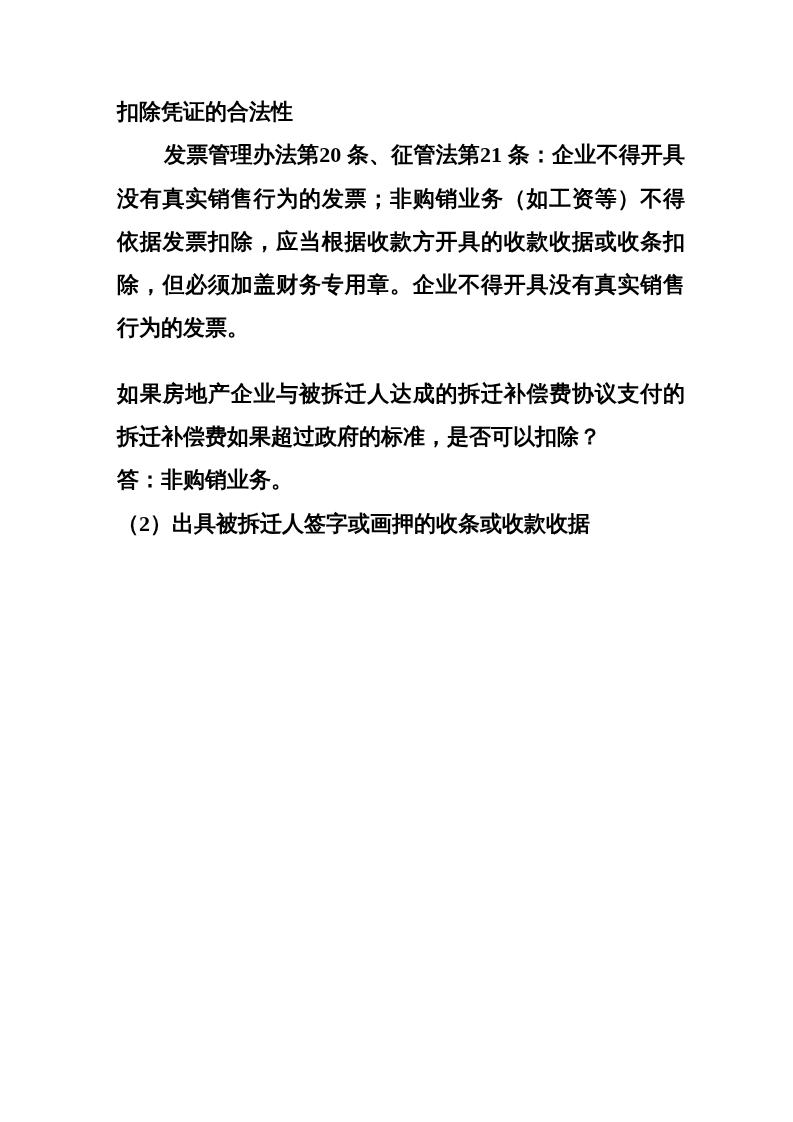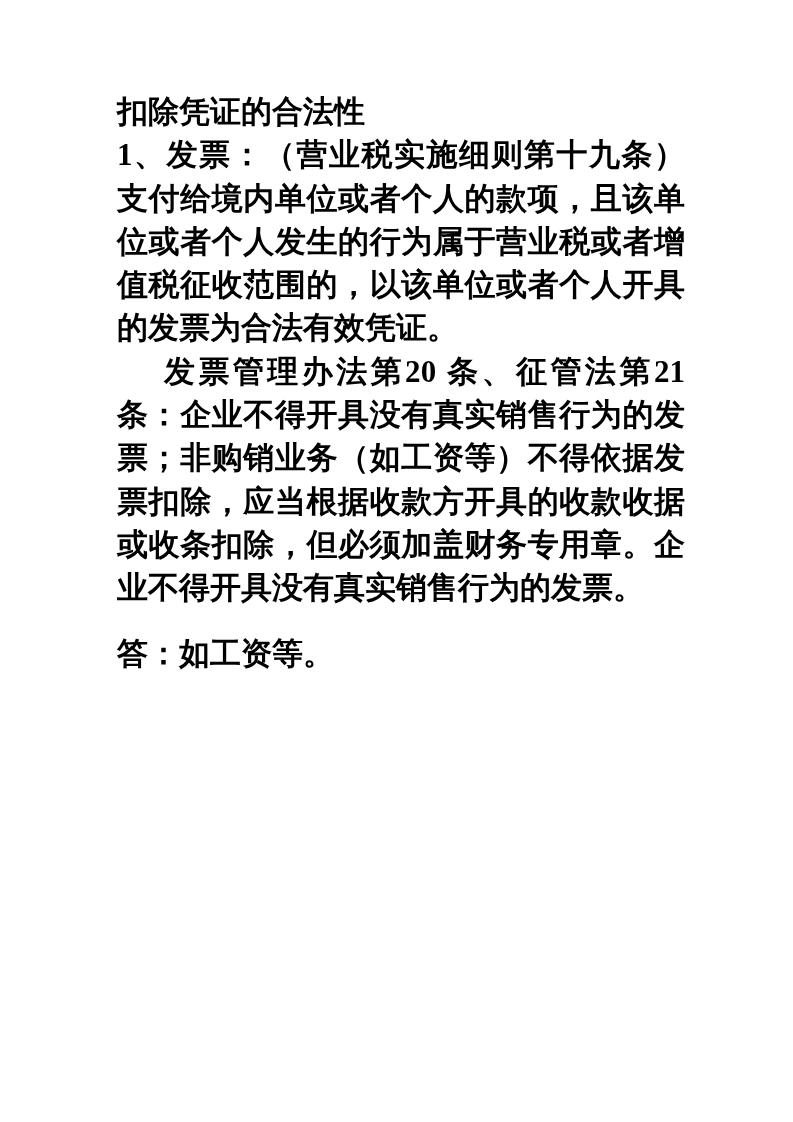--- a/index.html
+++ b/index.html
@@ -18,21 +18,21 @@
       width: 793px;
       height: 1122px;
       background: #ffffff;
     }
     .text-block {
       position: absolute;
       left: 117px;
       top: 90px;
       width: 568px;
       font-family: "Liberation Serif", serif;
-      font-size: 31px;
+      font-size: 22px;
       line-height: 43.3px;
       font-weight: bold;
       color: #000000;
       text-align: justify;
       letter-spacing: 0;
     }
     p.para {
       margin: 0;
       padding: 0;
     }
@@ -42,18 +42,19 @@
     .para-spacer {
       height: 22px;
     }
   </style>
 </head>
 <body>
 
 <div class="doc-page">
   <div class="text-block">
     <p class="para">扣除凭证的合法性</p>
-    <p class="para">1、发票：（营业税实施细则第十九条）支付给境内单位或者个人的款项，且该单位或者个人发生的行为属于营业税或者增值税征收范围的，以该单位或者个人开具的发票为合法有效凭证。</p>
     <p class="para para-indent">发票管理办法第20 条、征管法第21 条：企业不得开具没有真实销售行为的发票；非购销业务（如工资等）不得依据发票扣除，应当根据收款方开具的收款收据或收条扣除，但必须加盖财务专用章。企业不得开具没有真实销售行为的发票。</p>
     <div class="para-spacer"></div>
-    <p class="para">答：如工资等。</p>
+    <p class="para">如果房地产企业与被拆迁人达成的拆迁补偿费协议支付的拆迁补偿费如果超过政府的标准，是否可以扣除？</p>
+    <p class="para">答：非购销业务。</p>
+    <p class="para">（2）出具被拆迁人签字或画押的收条或收款收据</p>
   </div>
 </div>
 
 </body></html>

